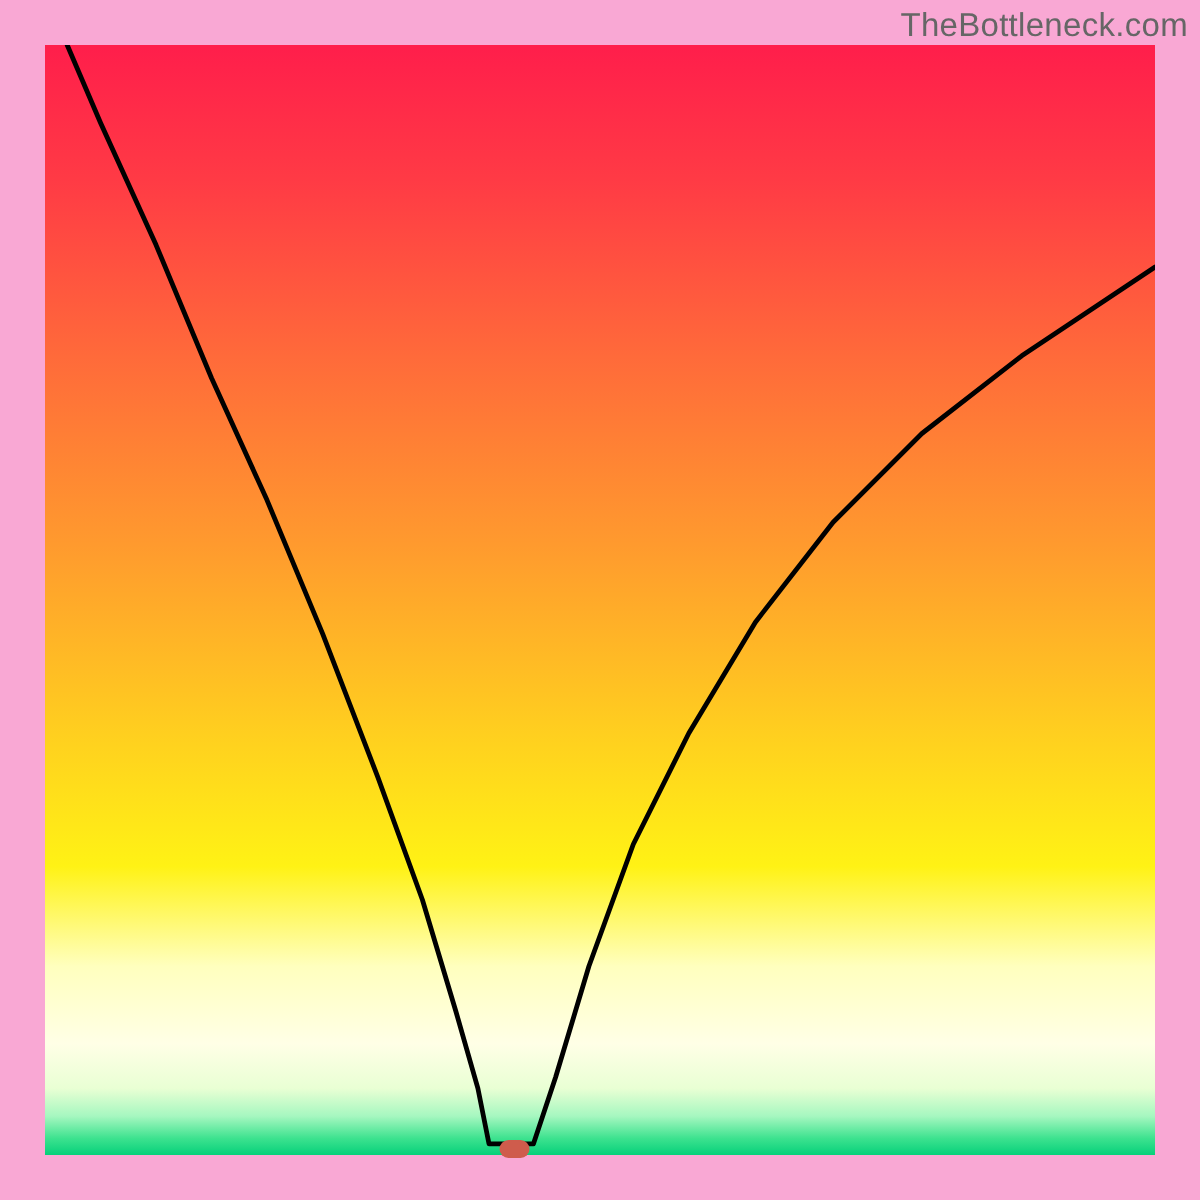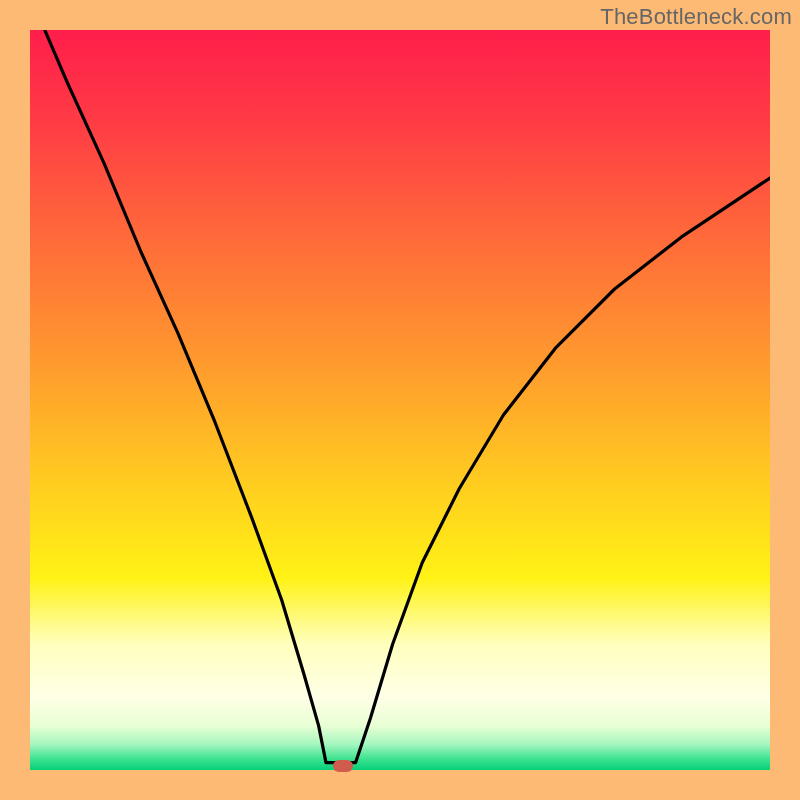--- a/index.html
+++ b/index.html
@@ -10,21 +10,21 @@
     background: #000;
     font-family: Arial, Helvetica, sans-serif;
     overflow: hidden;
   }
   .frame {
     position: absolute;
     left: 0;
     top: 0;
     width: 800px;
     height: 800px;
-    background: #fdba74;
+    background: #f9a8d4;
   }
   .plot {
     position: absolute;
     left: 30px;
     top: 30px;
     width: 740px;
     height: 740px;
   }
   .watermark {
     position: absolute;

